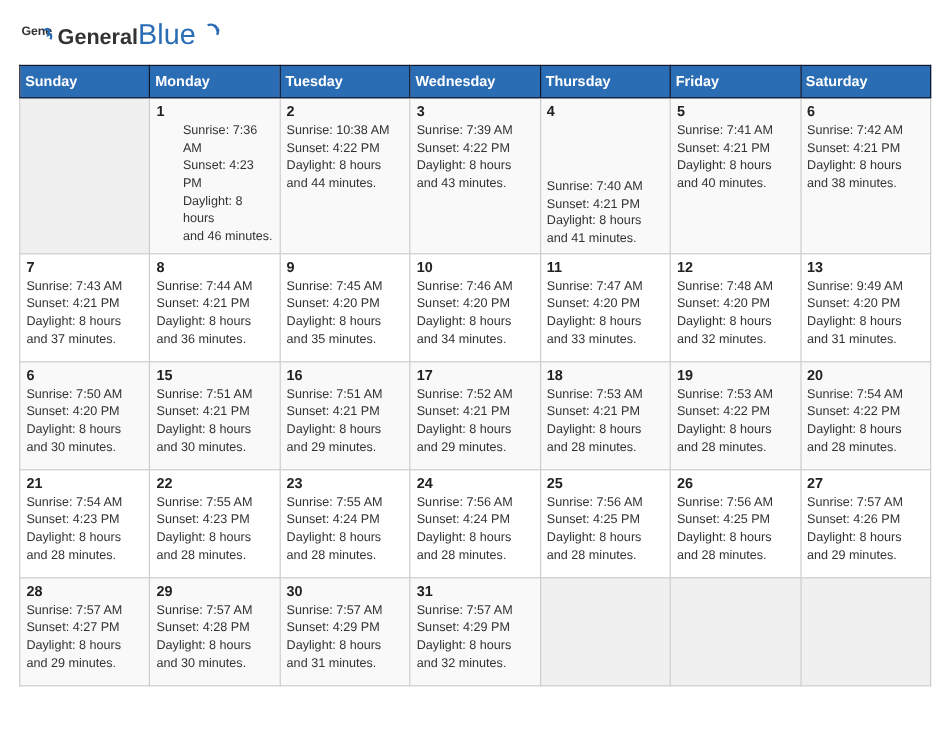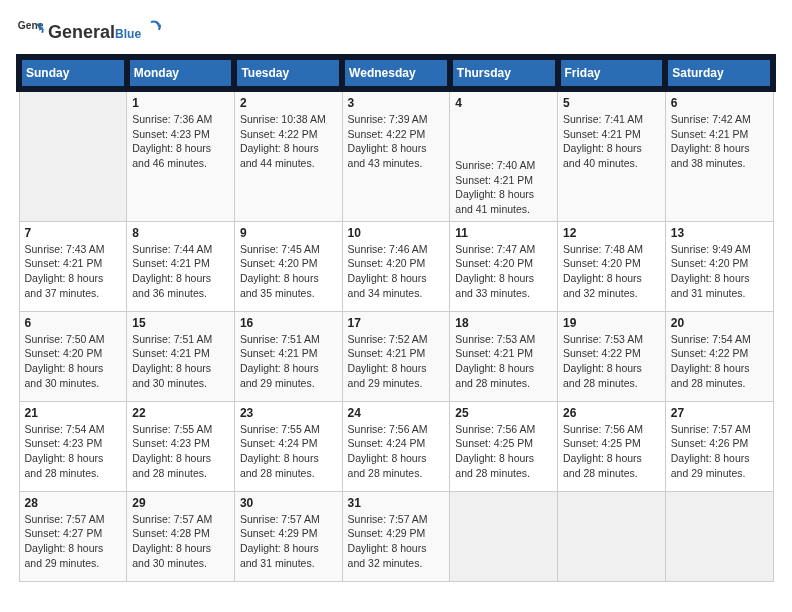--- a/index.html
+++ b/index.html
@@ -20,22 +20,22 @@
       display: flex;
       align-items: center;
       gap: 4px;
     }
     .logo-text-general {
       font-size: 18px;
       font-weight: bold;
       color: #333;
     }
     .logo-text-blue {
-      font-size: 12px;
-      font-weight: bold;
+      font-size: 24px;
+      font-weight: normal;
       color: #2a6db5;
       text-align: right;
     }
     .logo-icon {
       width: 28px;
       height: 28px;
     }
     .title-area {
       text-align: right;
     }
@@ -52,21 +52,21 @@
       width: 100%;
       border-collapse: collapse;
       font-size: 11px;
     }
     .calendar thead tr th {
       background-color: #2a6db5;
       color: #fff;
       padding: 6px 4px;
       text-align: left;
       font-size: 12px;
-      border: 6px solid #0f172a;
+      border: 1px solid #0f172a;
     }
     .calendar tbody tr td {
       border: 1px solid #ccc;
       vertical-align: top;
       padding: 4px 5px;
       width: calc(100% / 7);
       min-height: 80px;
       height: 90px;
       background: #fff;
     }
@@ -127,21 +127,21 @@
         <th>Thursday</th>
         <th>Friday</th>
         <th>Saturday</th>
       </tr>
   </thead>
   <tbody id="calendar-body">
   <tr>
         <td class="empty-cell"></td>
         <td>
           <span class="day-number">1</span>
-          <div class="day-info" style="white-space: pre-line;">Sunrise: 7:36 AM
+          <div class="day-info" style="white-space: pre-line; margin-left: 22px;">Sunrise: 7:36 AM
 Sunset: 4:23 PM
 Daylight: 8 hours
 and 46 minutes.</div>
         </td>
         <td>
           <span class="day-number">2</span>
           <div class="day-info" style="white-space: pre-line;">Sunrise: 10:38 AM
 Sunset: 4:22 PM
 Daylight: 8 hours
 and 44 minutes.</div>

